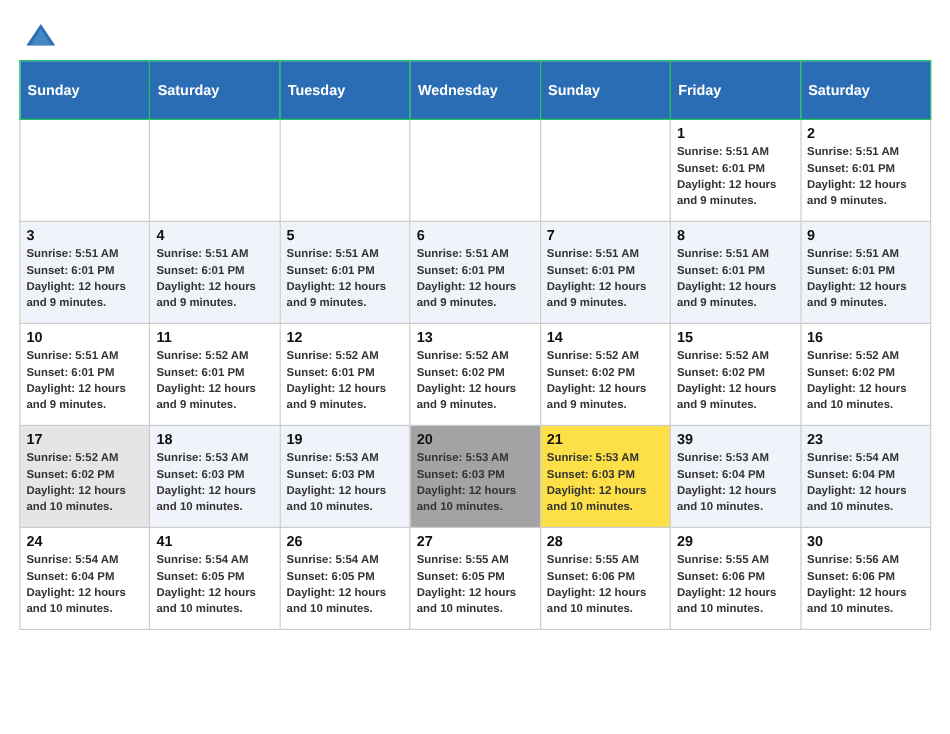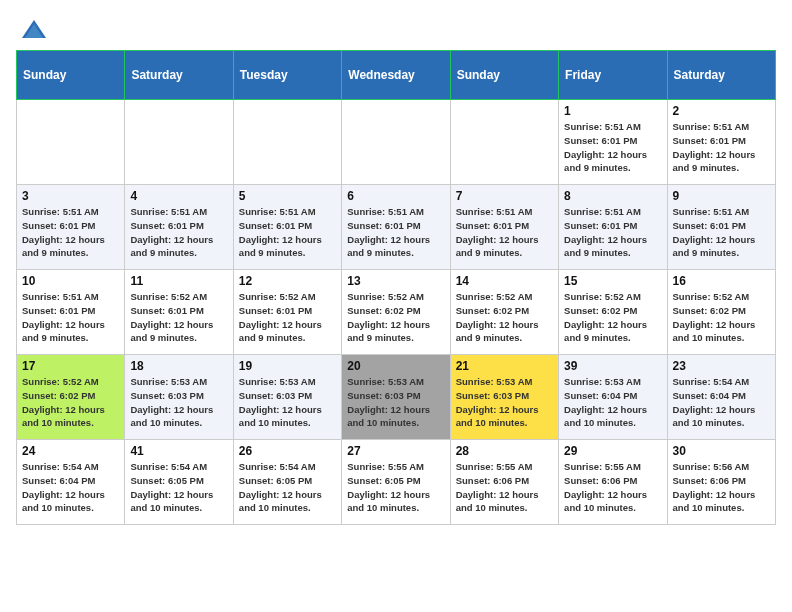--- a/index.html
+++ b/index.html
@@ -250,21 +250,21 @@
           </td>
           <td>
             <span class="day-num">16</span>
             <div class="day-info">Sunrise: 5:52 AM
 Sunset: 6:02 PM
 Daylight: 12 hours
 and 10 minutes.</div>
           </td>
         </tr>
         <tr>
-          <td style="background: #bef264;">
+          <td style="background: #e5e5e5;">
             <span class="day-num">17</span>
             <div class="day-info">Sunrise: 5:52 AM
 Sunset: 6:02 PM
 Daylight: 12 hours
 and 10 minutes.</div>
           </td>
           <td style="background: rgb(240, 244, 250);">
             <span class="day-num">18</span>
             <div class="day-info">Sunrise: 5:53 AM
 Sunset: 6:03 PM

